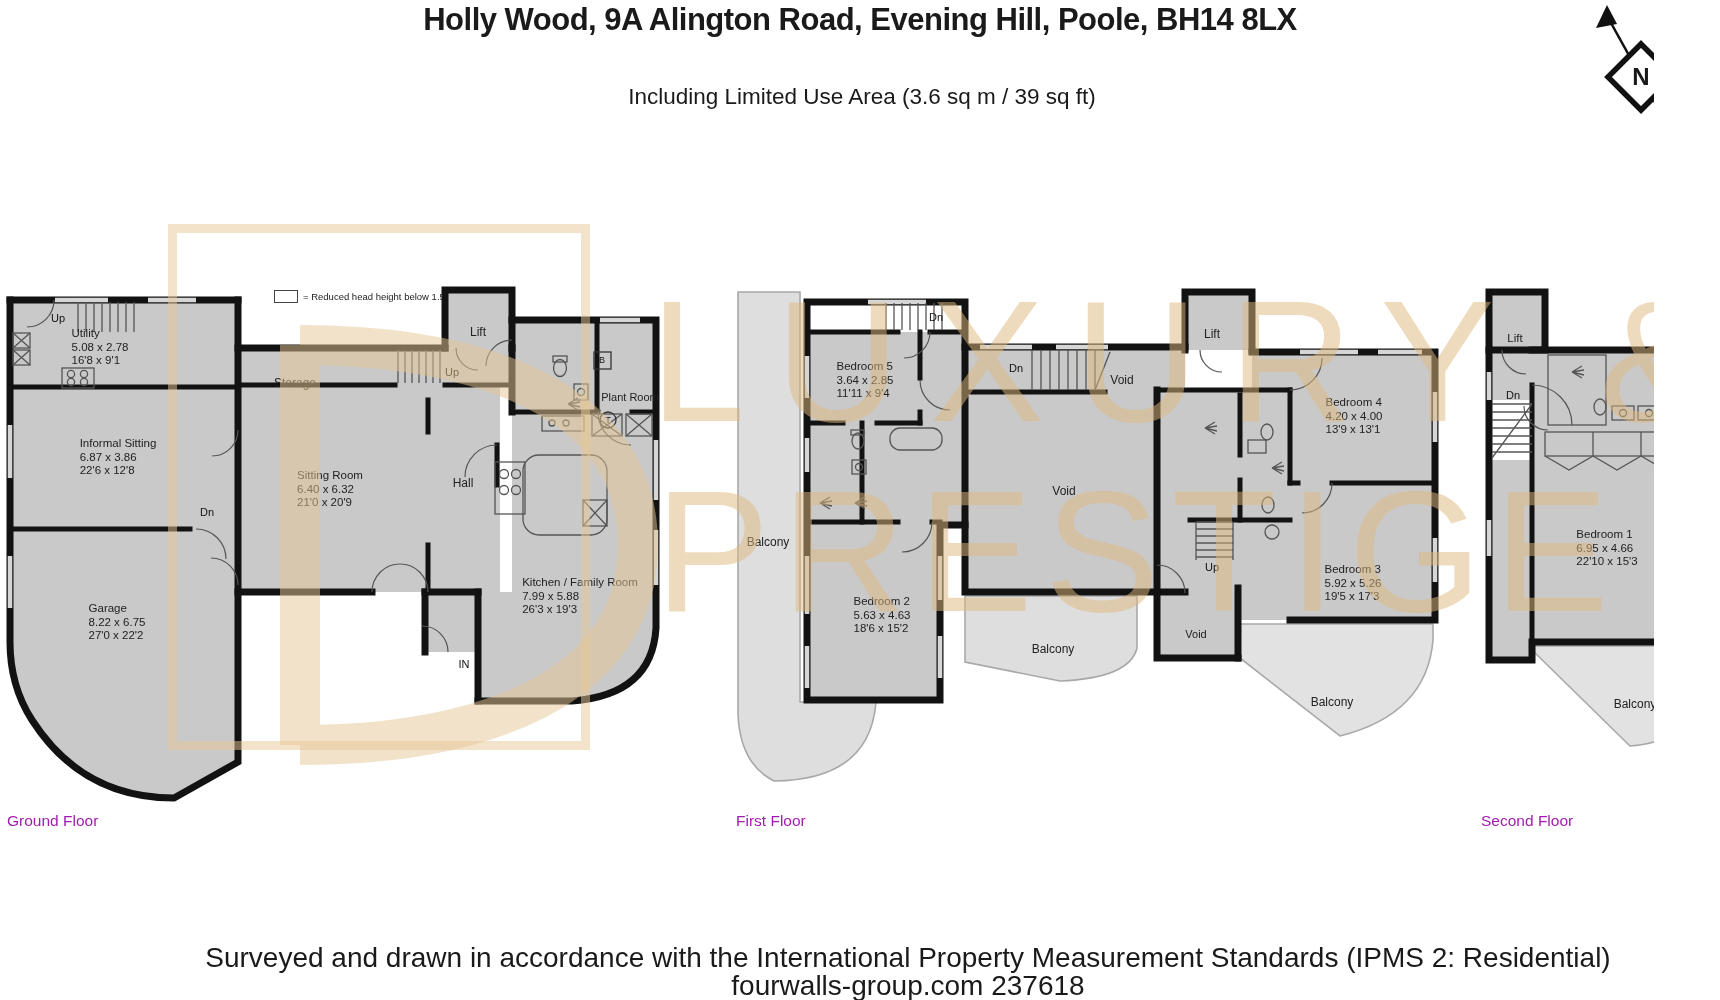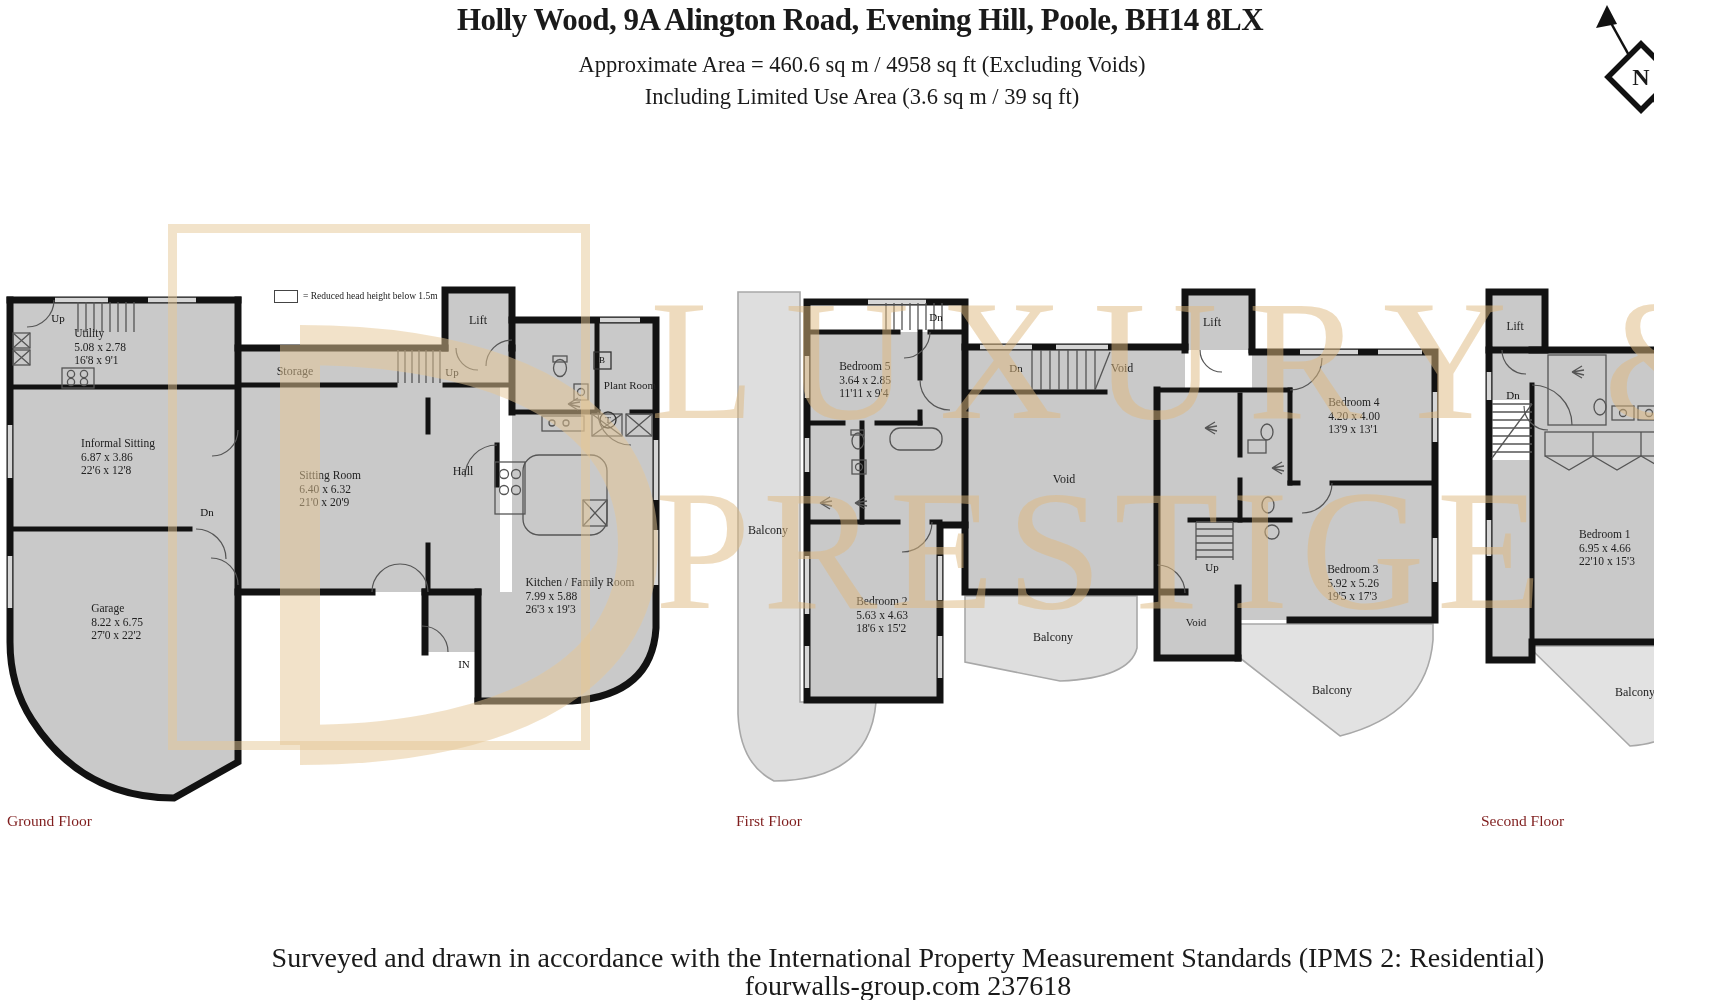--- a/index.html
+++ b/index.html
@@ -1,31 +1,31 @@
 <!DOCTYPE html>
 <html><head>
 <meta charset="utf-8">
 <style>
   html,body{margin:0;padding:0;background:#fff;}
   .canvas{position:relative;width:1654px;height:1000px;background:#ffffff;overflow:hidden;
-          font-family:Liberation Serif, serif;color:#1a1a1a;}
+          font-family:Liberation Sans, sans-serif;color:#1a1a1a;}
   
   .title{position:absolute;left:860px;top:2px;transform:translateX(-50%);
          font-size:31px;font-weight:700;white-space:nowrap;letter-spacing:-0.5px;}
   .sub{position:absolute;left:862px;transform:translateX(-50%);
        font-size:22.5px;font-weight:400;white-space:nowrap;}
   
   .rlabel{position:absolute;transform:translate(-50%,-50%);
           font-size:11.5px;line-height:13.5px;white-space:nowrap;color:#222;}
   .slabel{position:absolute;transform:translate(-50%,-50%);font-size:12px;
-          white-space:nowrap;color:#222;}
+          white-space:nowrap;color:#222;margin-top:12px;}
   .ann{position:absolute;transform:translate(-50%,-50%);font-size:11px;
        white-space:nowrap;color:#111;}
   .tiny{font-size:9px;}
-  .flabel{position:absolute;font-size:15.5px;color:#7f1d1d;white-space:nowrap;}
+  .flabel{position:absolute;font-size:15.5px;color:#a21caf;white-space:nowrap;}
   .legend-box{position:absolute;left:274px;top:290px;width:22px;height:11px;
               background:#fff;border:1px solid #444;}
   .legend-text{position:absolute;left:303px;top:291px;font-size:9.5px;color:#222;white-space:nowrap;}
   
   .footer-line{position:absolute;left:908px;transform:translateX(-50%);
                font-size:28px;white-space:nowrap;}
   
   .wm{position:absolute;color:#dfb97f;opacity:0.5;pointer-events:none;
       font-weight:400;white-space:nowrap;z-index:40;}
   .wm-box{position:absolute;left:168px;top:224px;width:404px;height:508px;
@@ -34,21 +34,20 @@
              font-size:24px;font-weight:700;z-index:10;}
   svg{position:absolute;overflow:visible;}
   .lbl-layer{position:absolute;left:0;top:0;z-index:20;}
 </style>
 </head>
 <body>
 
 <div class="canvas">
 
   <div class="title">Holly Wood, 9A Alington Road, Evening Hill, Poole, BH14 8LX</div>
-  <div class="sub" style="top:52px">Approximate  Area = 460.6 sq m / 4958 sq ft (Excluding Voids)</div>
   <div class="sub" style="top:84px">Including Limited Use Area (3.6 sq m / 39 sq ft)</div>
 
   <svg style="left:1580px;top:0;z-index:9" width="140" height="160" viewBox="1580 0 140 160">
     <line x1="1606" y1="14" x2="1676" y2="140" stroke="#111" stroke-width="2.5"></line>
     <polygon points="1596,28 1607,5 1617,24" fill="#111"></polygon>
     <polygon points="1662,120 1679,135 1666,137" fill="#111"></polygon>
     <path d="M1641,44 L1674,77 L1641,110 L1608,77 Z" fill="#fff" stroke="#111" stroke-width="5.5"></path>
   </svg>
   <div class="compass-n">N</div>
 

